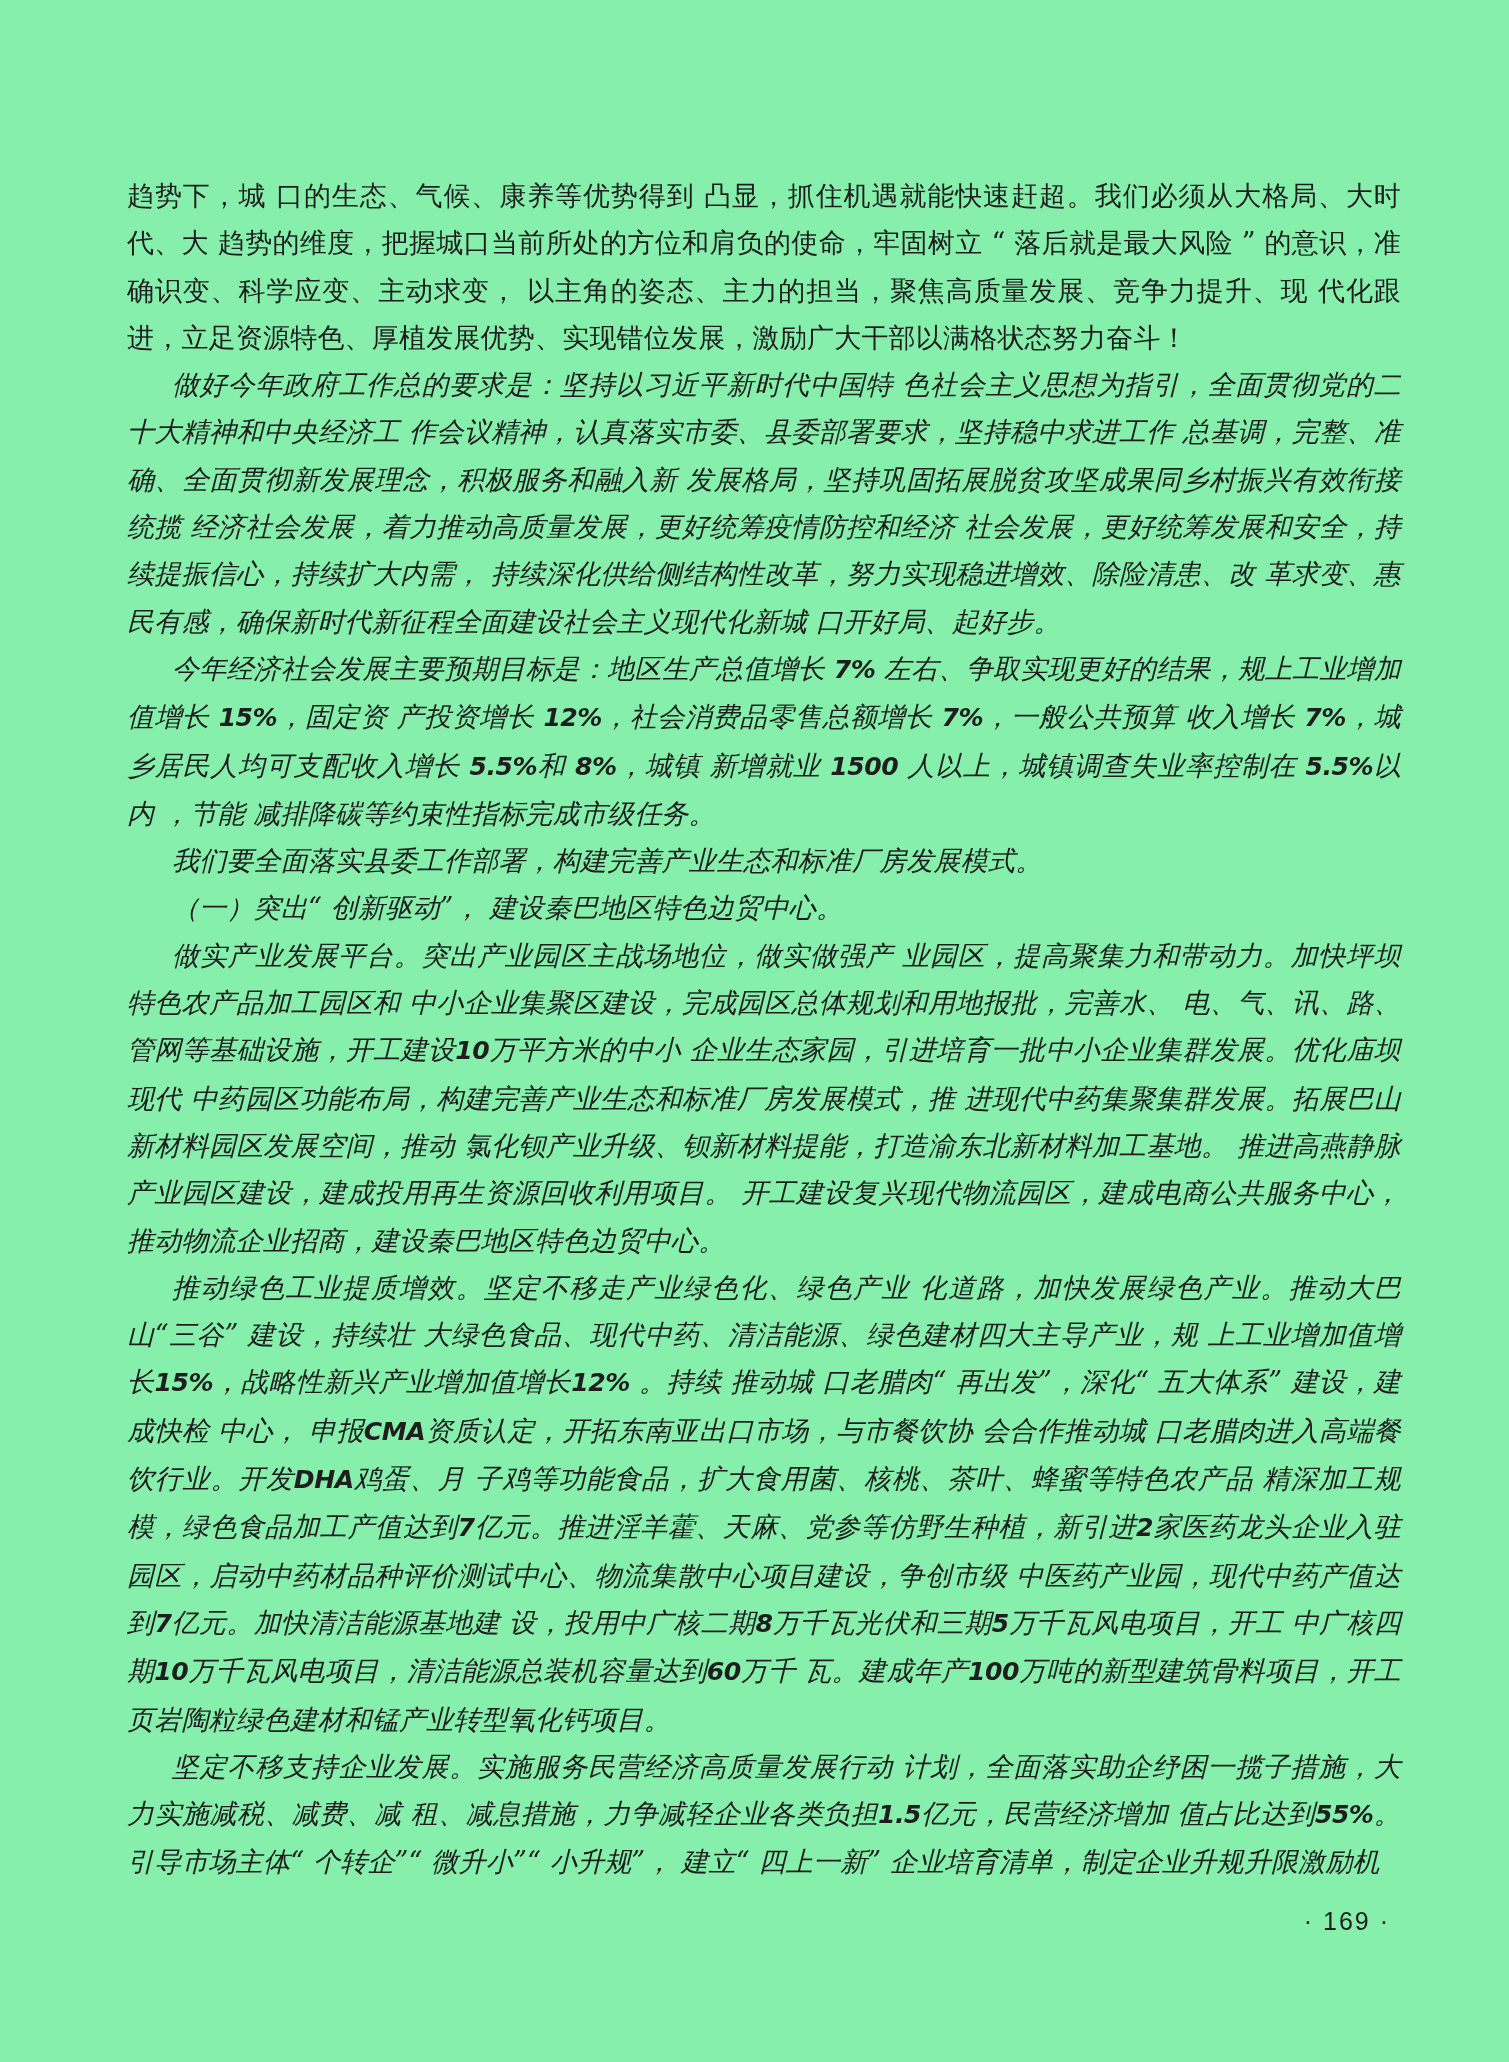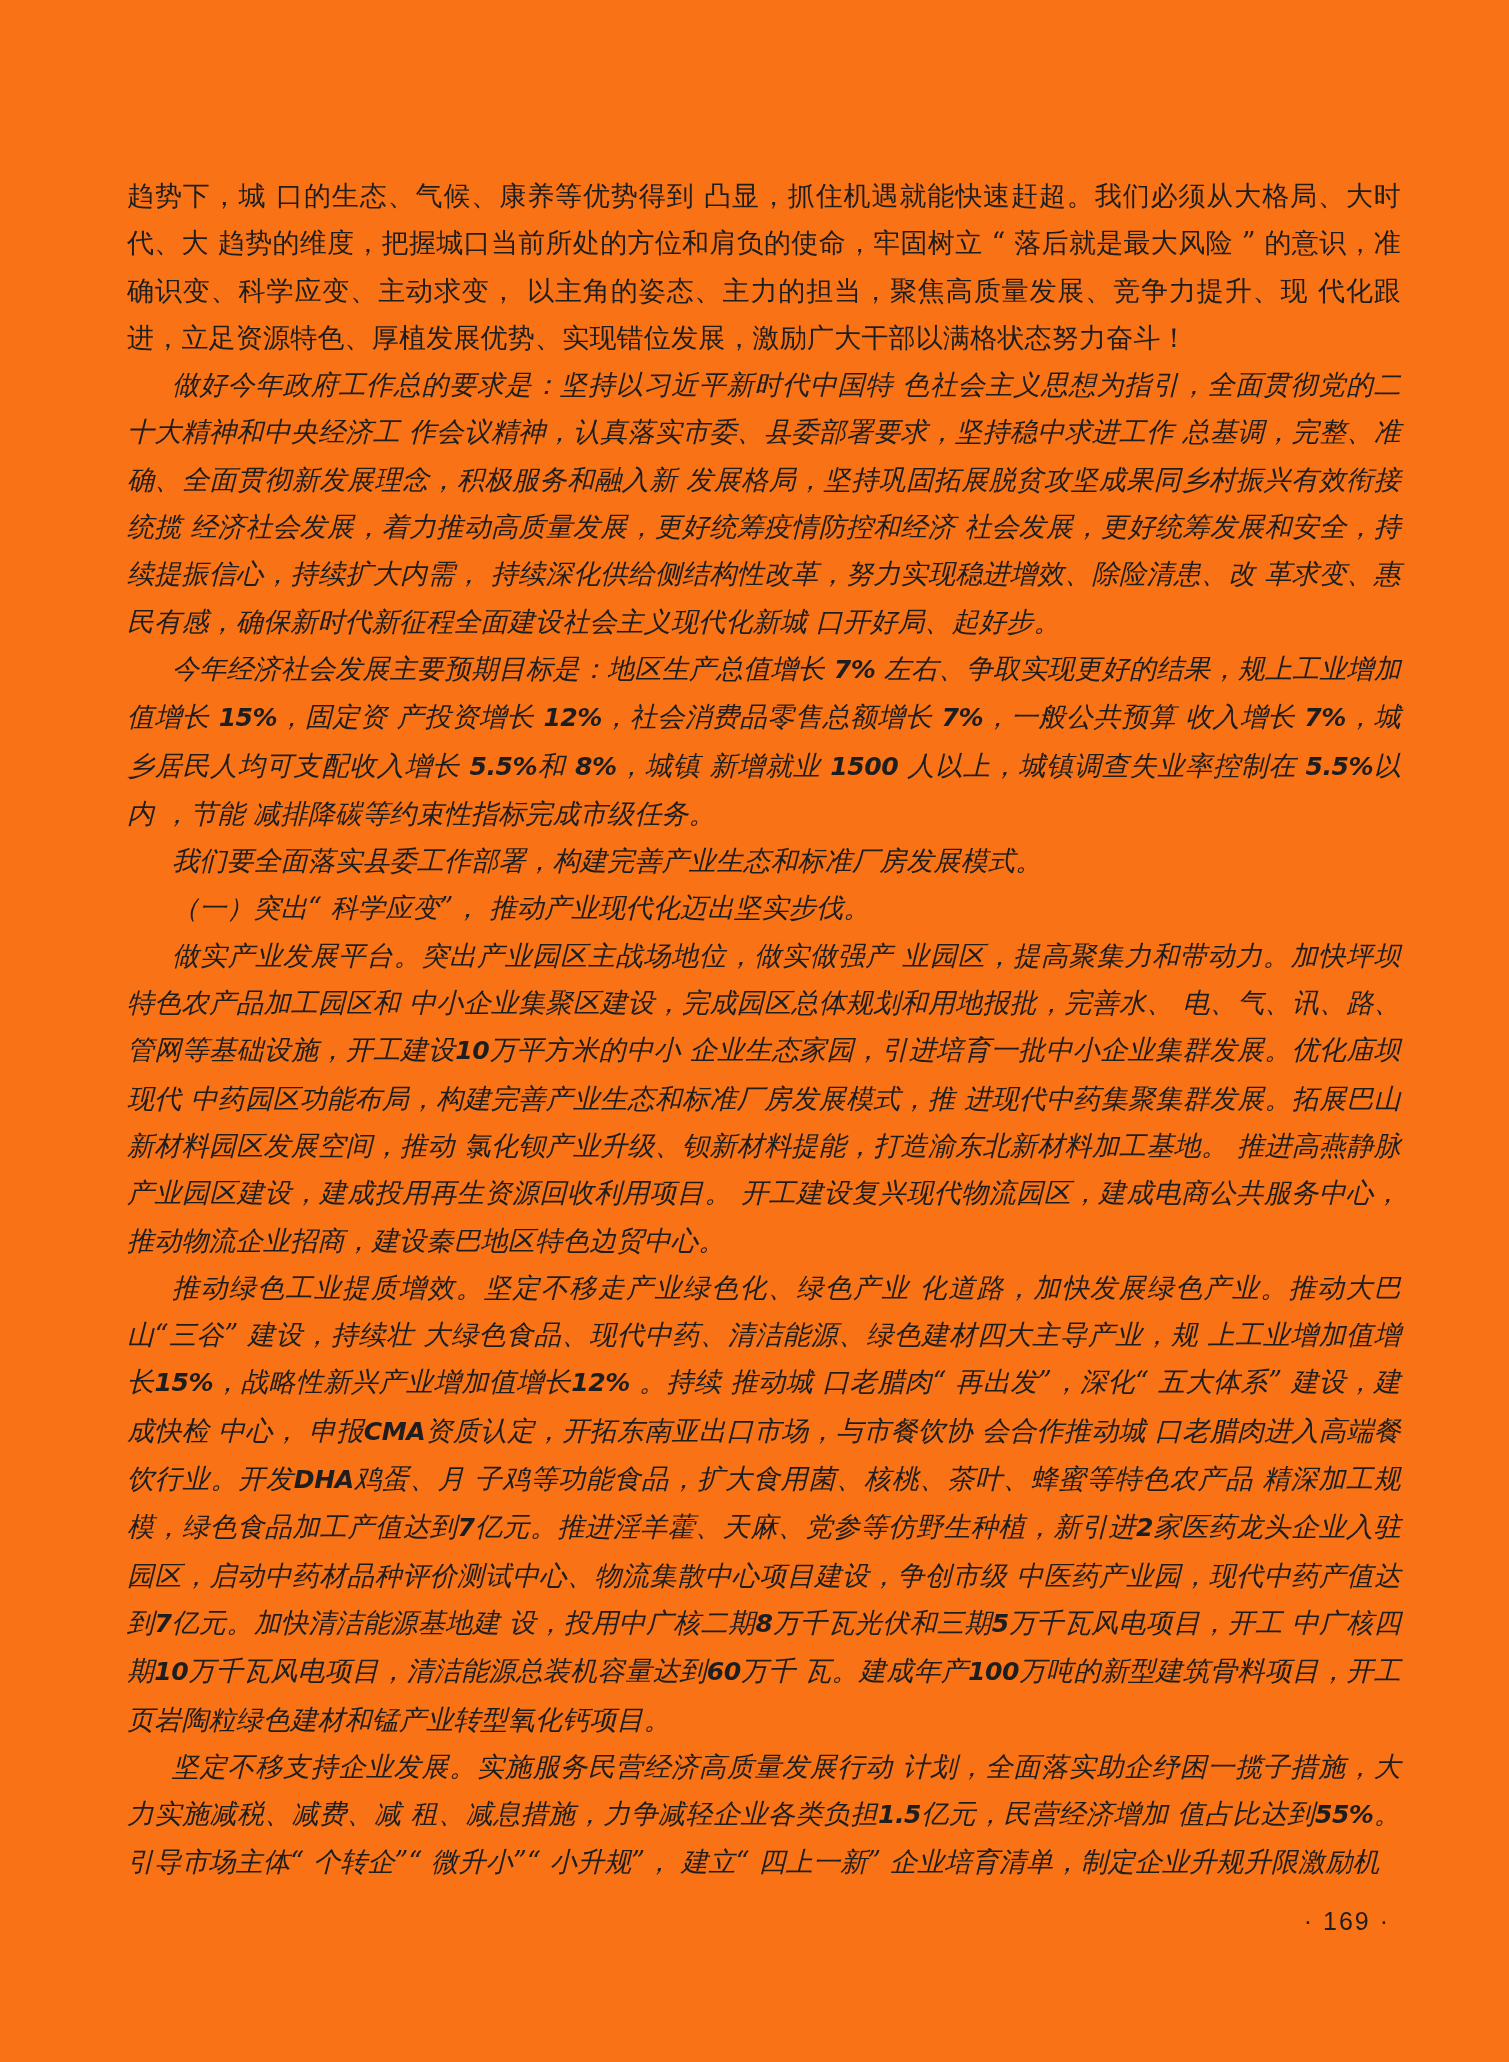--- a/index.html
+++ b/index.html
@@ -4,21 +4,21 @@
 <style>
   html, body {
     margin: 0;
     padding: 0;
     background: #ffffff;
   }
   .page {
     position: relative;
     width: 1509px;
     height: 2062px;
-    background: #f97316;
+    background: #86efac;
     overflow: hidden;
     font-family: "DejaVu Serif", "Liberation Serif", serif;
     color: #1e1e1e;
   }
   .text-block {
     position: absolute;
     left: 127px;
     top: 172px;
     width: 1274px;
   }
@@ -57,21 +57,21 @@
 </style>
 </head>
 <body>
 
 <div class="page">
   <main class="text-block">
     <p class="para">趋势下，城 口的生态、气候、康养等优势得到 凸显，抓住机遇就能快速赶超。我们必须从大格局、大时代、大 趋势的维度，把握城口当前所处的方位和肩负的使命，牢固树立 “ 落后就是最大风险 ” 的意识，准确识变、科学应变、主动求变， 以主角的姿态、主力的担当，聚焦高质量发展、竞争力提升、现 代化跟进，立足资源特色、厚植发展优势、实现错位发展，激励广大干部以满格状态努力奋斗！</p>
     <p class="para indent">做好今年政府工作总的要求是：坚持以习近平新时代中国特 色社会主义思想为指引，全面贯彻党的二十大精神和中央经济工 作会议精神，认真落实市委、县委部署要求，坚持稳中求进工作 总基调，完整、准确、全面贯彻新发展理念，积极服务和融入新 发展格局，坚持巩固拓展脱贫攻坚成果同乡村振兴有效衔接统揽 经济社会发展，着力推动高质量发展，更好统筹疫情防控和经济 社会发展，更好统筹发展和安全，持续提振信心，持续扩大内需， 持续深化供给侧结构性改革，努力实现稳进增效、除险清患、改 革求变、惠民有感，确保新时代新征程全面建设社会主义现代化新城 口开好局、起好步。</p>
     <p class="para indent">今年经济社会发展主要预期目标是：地区生产总值增长 <span class="latin">7%</span> 左右、争取实现更好的结果，规上工业增加值增长 <span class="latin">15%</span>，固定资 产投资增长 <span class="latin">12%</span>，社会消费品零售总额增长 <span class="latin">7%</span>，一般公共预算 收入增长 <span class="latin">7%</span>，城乡居民人均可支配收入增长 <span class="latin">5.5%</span>和 <span class="latin">8%</span>，城镇 新增就业 <span class="latin">1500</span> 人以上，城镇调查失业率控制在 <span class="latin">5.5%</span>以内 ，节能 减排降碳等约束性指标完成市级任务。</p>
     <p class="para indent">我们要全面落实县委工作部署，构建完善产业生态和标准厂房发展模式。</p>
-    <p class="para indent">（一）突出“ 科学应变”， 推动产业现代化迈出坚实步伐。</p>
+    <p class="para indent">（一）突出“ 创新驱动”， 建设秦巴地区特色边贸中心。</p>
     <p class="para indent">做实产业发展平台。突出产业园区主战场地位，做实做强产 业园区，提高聚集力和带动力。加快坪坝特色农产品加工园区和 中小企业集聚区建设，完成园区总体规划和用地报批，完善水、 电、气、讯、路、管网等基础设施，开工建设<span class="latin">10</span>万平方米的中小 企业生态家园，引进培育一批中小企业集群发展。优化庙坝现代 中药园区功能布局，构建完善产业生态和标准厂房发展模式，推 进现代中药集聚集群发展。拓展巴山新材料园区发展空间，推动 氯化钡产业升级、钡新材料提能，打造渝东北新材料加工基地。 推进高燕静脉产业园区建设，建成投用再生资源回收利用项目。 开工建设复兴现代物流园区，建成电商公共服务中心，推动物流企业招商，建设秦巴地区特色边贸中心。</p>
     <p class="para indent">推动绿色工业提质增效。坚定不移走产业绿色化、绿色产业 化道路，加快发展绿色产业。推动大巴山“三谷” 建设，持续壮 大绿色食品、现代中药、清洁能源、绿色建材四大主导产业，规 上工业增加值增长<span class="latin">15%</span>，战略性新兴产业增加值增长<span class="latin">12%</span> 。持续 推动城 口老腊肉“ 再出发”，深化“ 五大体系” 建设，建成快检 中心， 申报<span class="latin">CMA</span>资质认定，开拓东南亚出口市场，与市餐饮协 会合作推动城 口老腊肉进入高端餐饮行业。开发<span class="latin">DHA</span>鸡蛋、月 子鸡等功能食品，扩大食用菌、核桃、茶叶、蜂蜜等特色农产品 精深加工规模，绿色食品加工产值达到<span class="latin">7</span>亿元。推进淫羊藿、天麻、党参等仿野生种植，新引进<span class="latin">2</span>家医药龙头企业入驻园区，启动中药材品种评价测试中心、物流集散中心项目建设，争创市级 中医药产业园，现代中药产值达到<span class="latin">7</span>亿元。加快清洁能源基地建 设，投用中广核二期<span class="latin">8</span>万千瓦光伏和三期<span class="latin">5</span>万千瓦风电项目，开工 中广核四期<span class="latin">10</span>万千瓦风电项目，清洁能源总装机容量达到<span class="latin">60</span>万千 瓦。建成年产<span class="latin">100</span>万吨的新型建筑骨料项目，开工页岩陶粒绿色建材和锰产业转型氧化钙项目。</p>
     <p class="para indent">坚定不移支持企业发展。实施服务民营经济高质量发展行动 计划，全面落实助企纾困一揽子措施，大力实施减税、减费、减 租、减息措施，力争减轻企业各类负担<span class="latin">1.5</span>亿元，民营经济增加 值占比达到<span class="latin">55%</span>。引导市场主体“ 个转企”“ 微升小”“ 小升规”， 建立“ 四上一新” 企业培育清单，制定企业升规升限激励机</p>
   </main>
 
   <footer class="footer">
     <span>· 169 ·</span>
   </footer>
 </div>
 

